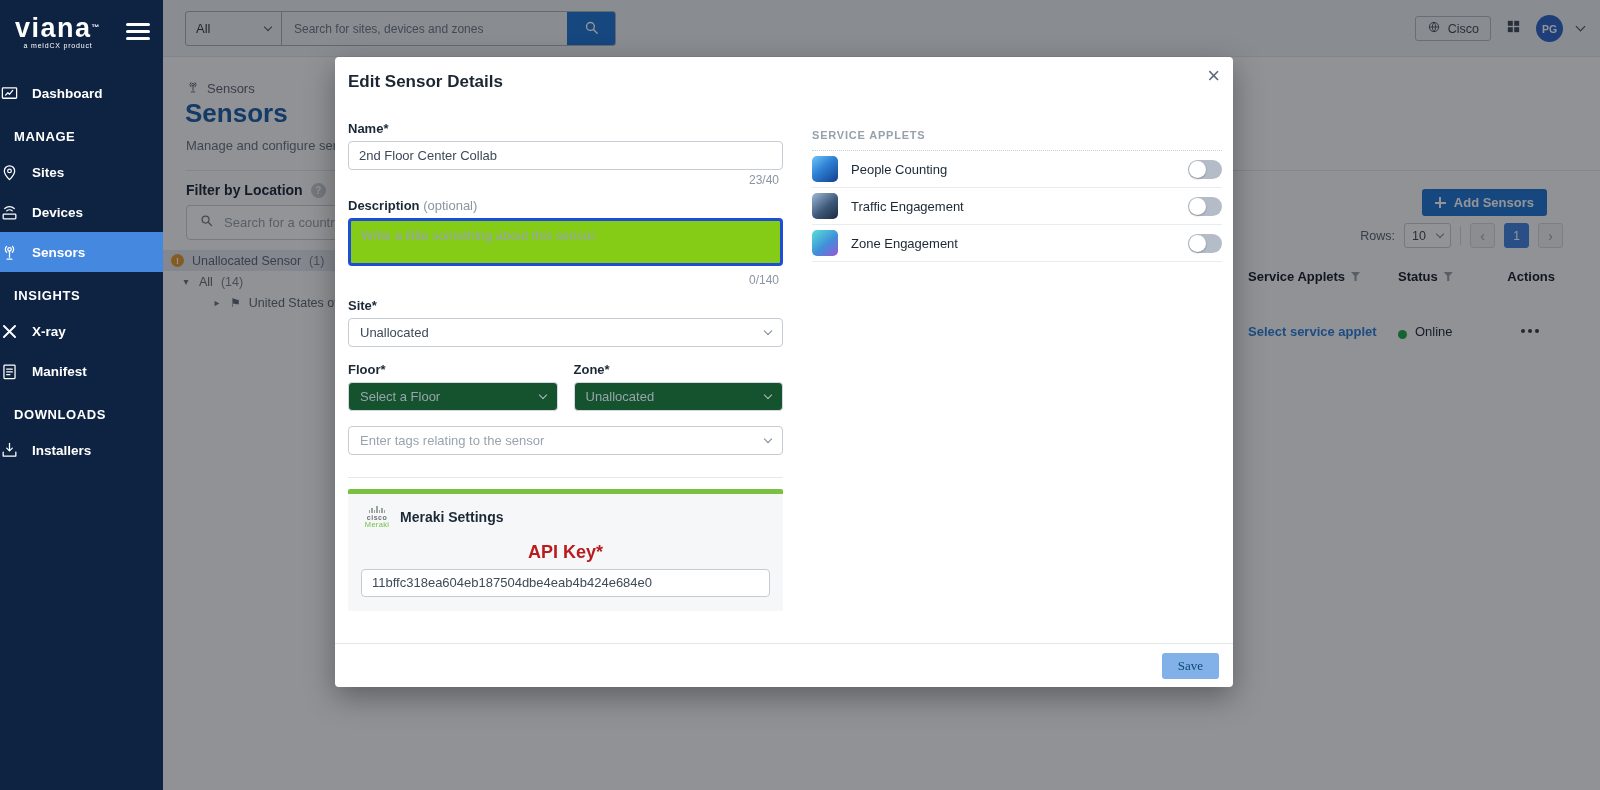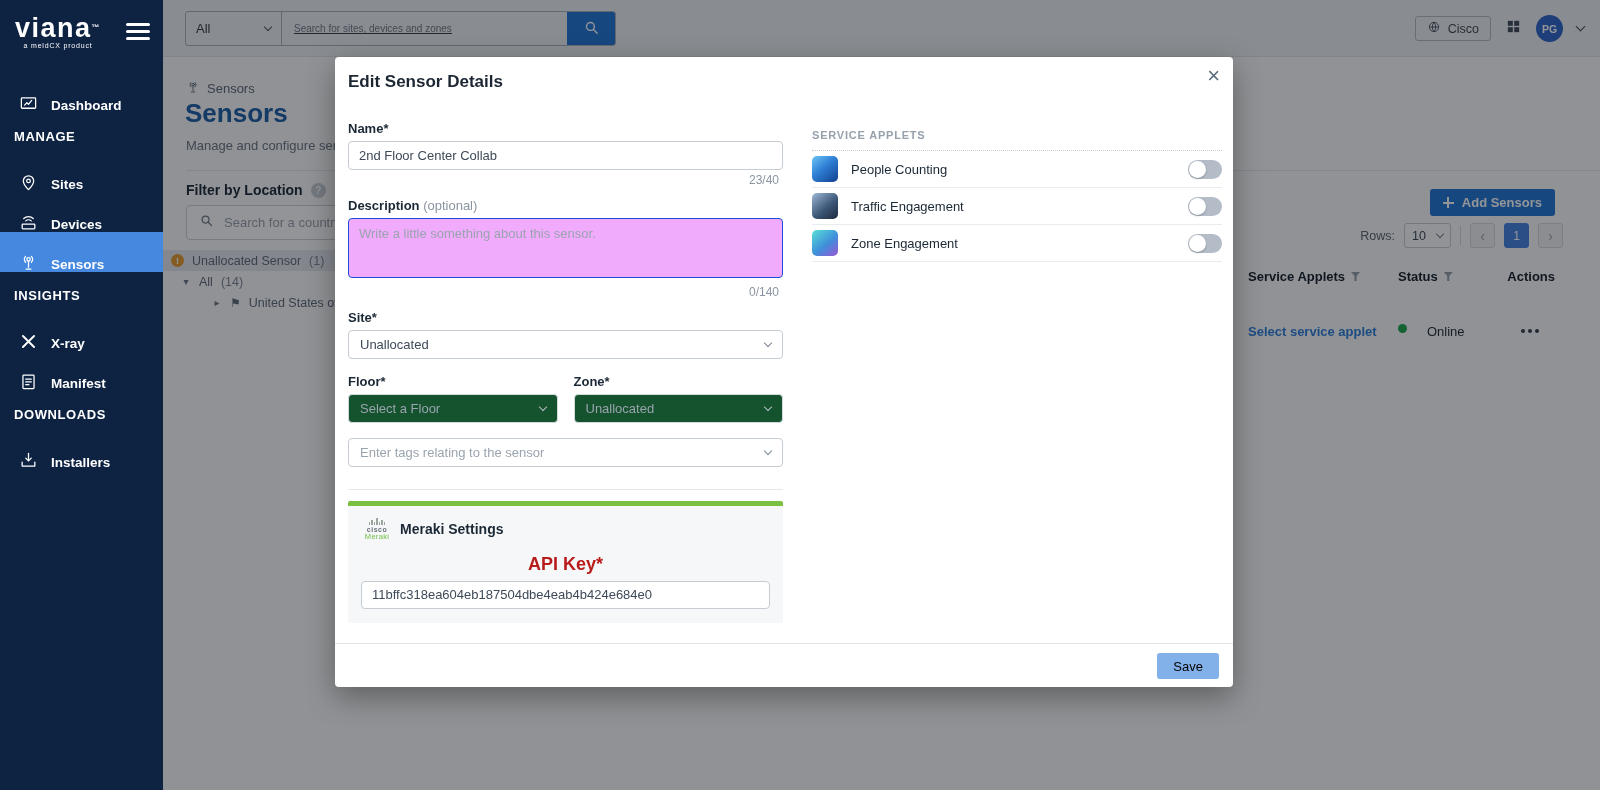--- a/index.html
+++ b/index.html
@@ -8,32 +8,32 @@
 
   
   .sidebar { position:absolute; left:0; top:0; width:163px; height:100%; background:#0e2342; z-index:60; }
   .logo-row { display:flex; justify-content:space-between; align-items:flex-start; padding:15px 13px 0 15px; }
   .logo-main { color:#fff; font-size:27px; font-weight:bold; letter-spacing:1.5px; line-height:26px; }
   .logo-tm { font-size:8px; vertical-align:top; }
   .logo-tag { color:#fff; font-size:7px; letter-spacing:0.8px; margin-top:1px; text-align:center; }
   .hamburger { margin-top:8px; cursor:pointer; }
   .hamburger div { width:24px; height:3px; background:#fff; border-radius:2px; margin-bottom:4px; }
   .nav { margin-top:24px; }
-  .nav-item { display:flex; align-items:flex-end; gap:13px; height:40px; padding-left:19px; color:#fff; font-size:13.5px; font-weight:bold; cursor:pointer; }
+  .nav-item { display:flex; align-items:center; gap:13px; height:40px; color:#fff; font-size:13.5px; font-weight:bold; cursor:pointer; }
   .nav-item.active { background:#4588e0; }
   .nav-section { padding:16px 0 8px 14px; color:#fff; font-size:13px; font-weight:bold; letter-spacing:0.6px; }
   .nav-icon { width:19px; height:19px; flex:0 0 19px; display:flex; align-items:center; }
   .nav-icon svg { width:19px; height:19px; stroke:#fff; fill:none; stroke-width:1.6; stroke-linecap:round; stroke-linejoin:round; }
 
   
   .main { position:absolute; left:163px; top:0; right:0; height:100%; background:#fafbfc; }
   .topbar { position:absolute; top:0; left:0; right:0; height:57px; background:#eef0f2; border-bottom:1px solid #e0e3e6; }
   .searchbar { position:absolute; left:22px; top:11px; height:35px; display:flex; border:1px solid #a9b2bc; border-radius:3px; overflow:hidden; }
   .scope { width:96px; display:flex; align-items:center; justify-content:space-between; padding:0 10px; border-right:1px solid #a9b2bc; font-size:13px; color:#333f4b; cursor:pointer; }
-  .search-input { width:285px; border:none; outline:none; background:transparent; padding:0 12px; font-size:10px; color:#333f4b;text-decoration:underline; }
+  .search-input { width:285px; border:none; outline:none; background:transparent; padding:0 12px; font-size:12px; color:#333f4b; }
   .search-input::placeholder { color:#6f7b87; }
   .search-btn { width:48px; background:#2377d4; display:flex; align-items:center; justify-content:center; cursor:pointer; border:none; }
   .search-btn svg { width:17px; height:17px; stroke:#fff; fill:none; stroke-width:2; stroke-linecap:round; }
   .topbar-right { position:absolute; right:16px; top:0; height:57px; display:flex; align-items:center; gap:14px; }
   .org-chip { display:flex; align-items:center; gap:7px; height:25px; padding:0 11px; border:1px solid #b4bcc4; border-radius:3px; font-size:12.5px; color:#3f4c59; cursor:pointer; background:transparent; }
   .org-chip svg { width:14px; height:14px; stroke:#3f4c59; fill:none; stroke-width:1.5; }
   .grid-icon svg { width:17px; height:17px; fill:#3f4c59; }
   .avatar { width:27px; height:27px; border-radius:50%; background:#2d66c9; color:#fff; font-size:10.5px; font-weight:bold; display:flex; align-items:center; justify-content:center; cursor:pointer; }
   .chev { width:7px; height:7px; border-right:1.7px solid #3f4c59; border-bottom:1.7px solid #3f4c59; transform:rotate(45deg); margin-top:-4px; }
   .chev-sm { width:6px; height:6px; border-right:1.5px solid #7b8794; border-bottom:1.5px solid #7b8794; transform:rotate(45deg); margin-top:-3px; }
@@ -54,51 +54,51 @@
   .filter-search input::placeholder { color:#98a2ad; }
   .tree { position:absolute; left:0; top:250px; width:583px; font-size:12.5px; color:#5f6b78; }
   .tree-row { display:flex; align-items:center; gap:8px; height:21px; cursor:pointer; }
   .tree-row.sel { background:#e4e9ef; }
   .warn-badge { width:13px; height:13px; border-radius:50%; background:#e59c2e; color:#fff; font-size:9px; font-weight:bold; display:flex; align-items:center; justify-content:center; }
   .caret { font-size:10px; color:#6b7785; width:10px; text-align:center; }
   .flag { font-size:12px; color:#5f6b78; }
   .count { color:#7c8794; }
 
   
-  .add-btn { position:absolute; top:189px; right:45px; height:27px; display:flex; align-items:center; gap:8px; padding:0 13px; background:#2377d4; color:#fff; font-size:13px; font-weight:bold; border-radius:3px; border:none; cursor:pointer; }
+  .add-btn { position:absolute; top:189px; right:53px; height:27px; display:flex; align-items:center; gap:8px; padding:0 13px; background:#2377d4; color:#fff; font-size:13px; font-weight:bold; border-radius:3px; border:none; cursor:pointer; }
   .plus-ic { position:relative; width:11px; height:11px; }
   .plus-ic:before, .plus-ic:after { content:""; position:absolute; background:#fff; }
   .plus-ic:before { left:4.5px; top:0; width:2px; height:11px; }
   .plus-ic:after { top:4.5px; left:0; height:2px; width:11px; }
   .rows-row { position:absolute; top:223px; right:37px; display:flex; align-items:center; gap:9px; font-size:12.5px; color:#5a6670; }
   .rows-select { width:47px; height:25px; background:#fdfdfd; border:1px solid #c6ccd3; border-radius:3px; display:flex; align-items:center; justify-content:space-between; padding:0 7px; color:#3e4a58; cursor:pointer; }
   .vsep { width:1px; height:19px; background:#d5d9dd; }
   .pg-btn { width:25px; height:25px; border:1px solid #d5d9dd; border-radius:3px; background:#f1f2f4; color:#9aa3ac; font-size:14px; display:flex; align-items:center; justify-content:center; cursor:pointer; }
   .pg-btn.cur { background:#4285e0; border-color:#4285e0; color:#fff; font-size:12px; }
   .table-head { position:absolute; top:269px; left:1085px; right:45px; height:18px; font-size:13px; font-weight:bold; color:#16202c; }
   .table-row { position:absolute; top:322px; left:1085px; right:45px; height:20px; font-size:13px; }
   .th-cell { position:absolute; top:0; display:flex; align-items:center; gap:6px; }
   .funnel { width:9px; height:9px; background:#98a1aa; clip-path:polygon(0 0,100% 0,62% 45%,62% 100%,38% 100%,38% 45%); }
   .cell-link { position:absolute; left:0; top:2px; color:#2e7fd9; font-weight:bold; cursor:pointer; }
-  .cell-status { position:absolute; left:150px; top:2px; display:flex; align-items:flex-start; gap:20px; color:#1d2b38; }
+  .cell-status { position:absolute; left:150px; top:2px; display:flex; align-items:flex-end; gap:8px; color:#1d2b38; }
   .dot-green { width:9px; height:9px; border-radius:50%; background:#1fa84c; }
   .kebab { position:absolute; right:16px; top:7px; display:flex; gap:3px; cursor:pointer; }
   .kebab i { width:4px; height:4px; border-radius:50%; background:#333f4b; }
 
   
   .overlay { position:absolute; left:163px; top:0; right:0; bottom:0; background:rgba(8,12,18,0.44); z-index:40; }
   .modal { position:absolute; left:335px; top:57px; width:898px; height:630px; background:#fff; border-radius:4px; box-shadow:0 10px 30px rgba(0,0,0,0.35); z-index:50; }
   .modal-title { position:absolute; left:13px; top:15px; font-size:17px; font-weight:bold; color:#1c2633; }
   .modal-close { position:absolute; right:13px; top:8px; font-size:22px; color:#5a6b7d; cursor:pointer; line-height:1; }
   .col-left { position:absolute; left:13px; top:64px; width:435px; }
   .col-right { position:absolute; left:477px; top:64px; width:410px; }
   .f-label { font-size:13px; font-weight:bold; color:#1b2836; margin-bottom:5px; }
   .f-label .opt { font-weight:normal; color:#8b95a1; }
   .t-input { width:100%; height:29px; border:1px solid #c6ccd3; border-radius:4px; padding:0 10px; font-size:13px; color:#3e4a58; outline:none; font-family:"Liberation Sans", sans-serif; background:#fff; }
-  .t-area { width:100%; height:60px; border:1px solid #1d4ed8; border-radius:4px; padding:7px 10px; font-size:13px; color:#3e4a58; outline:none; resize:none; font-family:"Liberation Sans", sans-serif; background:#f0abfc; }
+  .t-area { width:100%; height:48px; border:3px solid #1d4ed8; border-radius:4px; padding:7px 10px; font-size:13px; color:#3e4a58; outline:none; resize:none; font-family:"Liberation Sans", sans-serif; background:#84cc16; }
   .t-area::placeholder, .t-input::placeholder { color:#9aa4ae; }
   .counter { text-align:right; font-size:12px; color:#8b95a1; margin:3px 4px 11px 0; }
   .sel-box { height:29px; border:1px solid #c6ccd3; border-radius:4px; display:flex; align-items:center; justify-content:space-between; padding:0 11px; font-size:13px; color:#3e4a58; background:#fff; cursor:pointer; }
   .sel-box.disabled { background:#14532d; color:#9aa4ae; border-color:#d4d9de; cursor:default; }
   .sel-box.placeholder { color:#9aa4ae; }
   .two-col { display:flex; gap:16px; margin-top:15px; }
   .two-col > div { flex:1; }
   .mt14 { margin-top:15px; }
   .pre-divider { border-top:1px solid #e6e9ec; margin:22px 0 11px; }
   .meraki-box { background:#f6f7f8; border-top:5px solid #7ac142; border-radius:2px; padding:12px 13px 14px; }
@@ -114,21 +114,21 @@
   .sa-dotted { border-top:1px dotted #c9cfd5; margin-top:9px; }
   .sa-row { display:flex; align-items:center; height:37px; border-bottom:1px solid #e9ecef; gap:13px; }
   .sa-icon { width:26px; height:26px; border-radius:5px; flex:0 0 26px; }
   .icon-people { background:linear-gradient(140deg,#6ec6f5 0%,#2e7fd4 45%,#123f8e 100%); }
   .icon-traffic { background:linear-gradient(140deg,#9fb9d8 0%,#3d5878 55%,#1c2a3e 100%); }
   .icon-zone { background:linear-gradient(140deg,#59e0d8 0%,#3f8fd9 55%,#9a56d6 100%); }
   .sa-name { font-size:13px; color:#1b2836; flex:1; }
   .toggle { width:34px; height:19px; border-radius:10px; background:#b3bcc7; position:relative; cursor:pointer; flex:0 0 34px; }
   .toggle .knob { position:absolute; left:1px; top:1px; width:17px; height:17px; border-radius:50%; background:#fff; box-shadow:0 1px 2px rgba(0,0,0,0.25); }
   .modal-footer { position:absolute; left:0; right:0; bottom:0; height:44px; border-top:1px solid #e2e5e9; }
-  .save-btn { position:absolute; right:14px; top:9px; height:26px; padding:0 16px; background:#82b1ea; color:#000000; border:none; border-radius:3px; font-size:13px; font-family:Liberation Sans, sans-serif; cursor:pointer; }
+  .save-btn { position:absolute; right:14px; top:9px; height:26px; padding:0 16px; background:#82b1ea; color:#0c4a6e; border:none; border-radius:3px; font-size:13px; font-family:Liberation Serif, serif; cursor:pointer; }
 </style>
 </head>
 <body>
 
 <div class="stage">
 
   <div class="sidebar">
     <div class="logo-row">
       <div>
         <div class="logo-main"><span>viana</span><span class="logo-tm">™</span></div>

